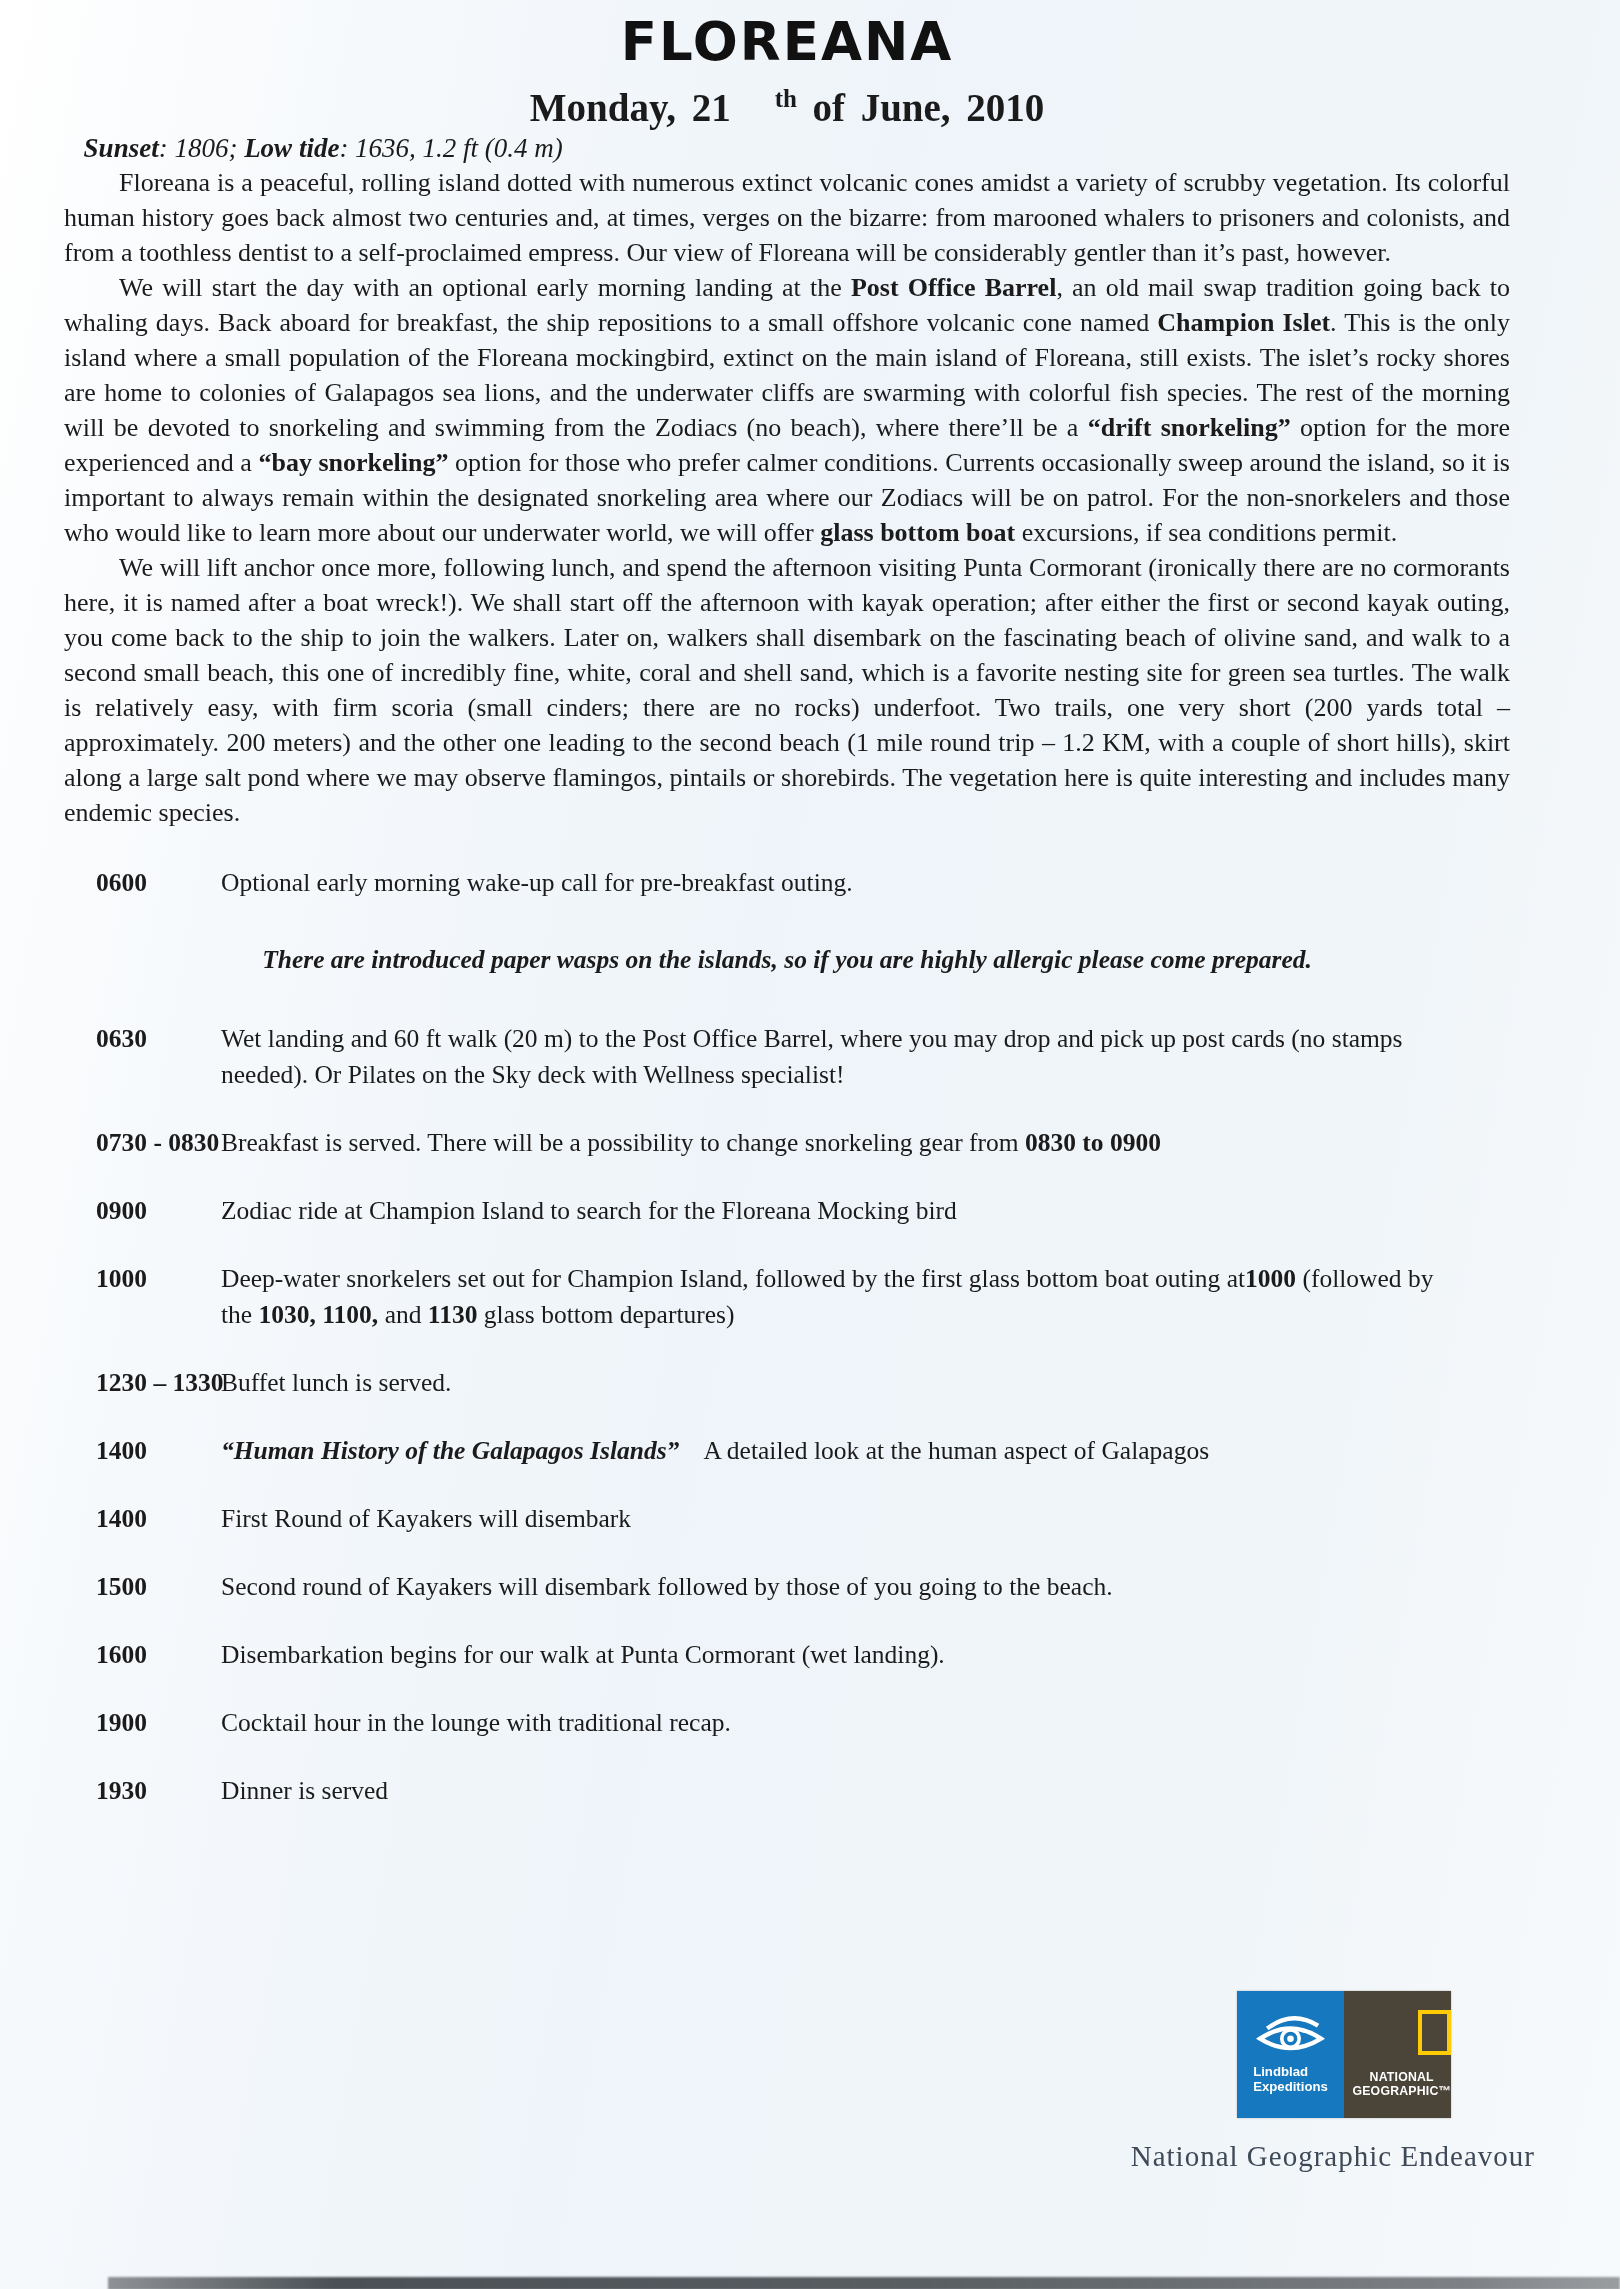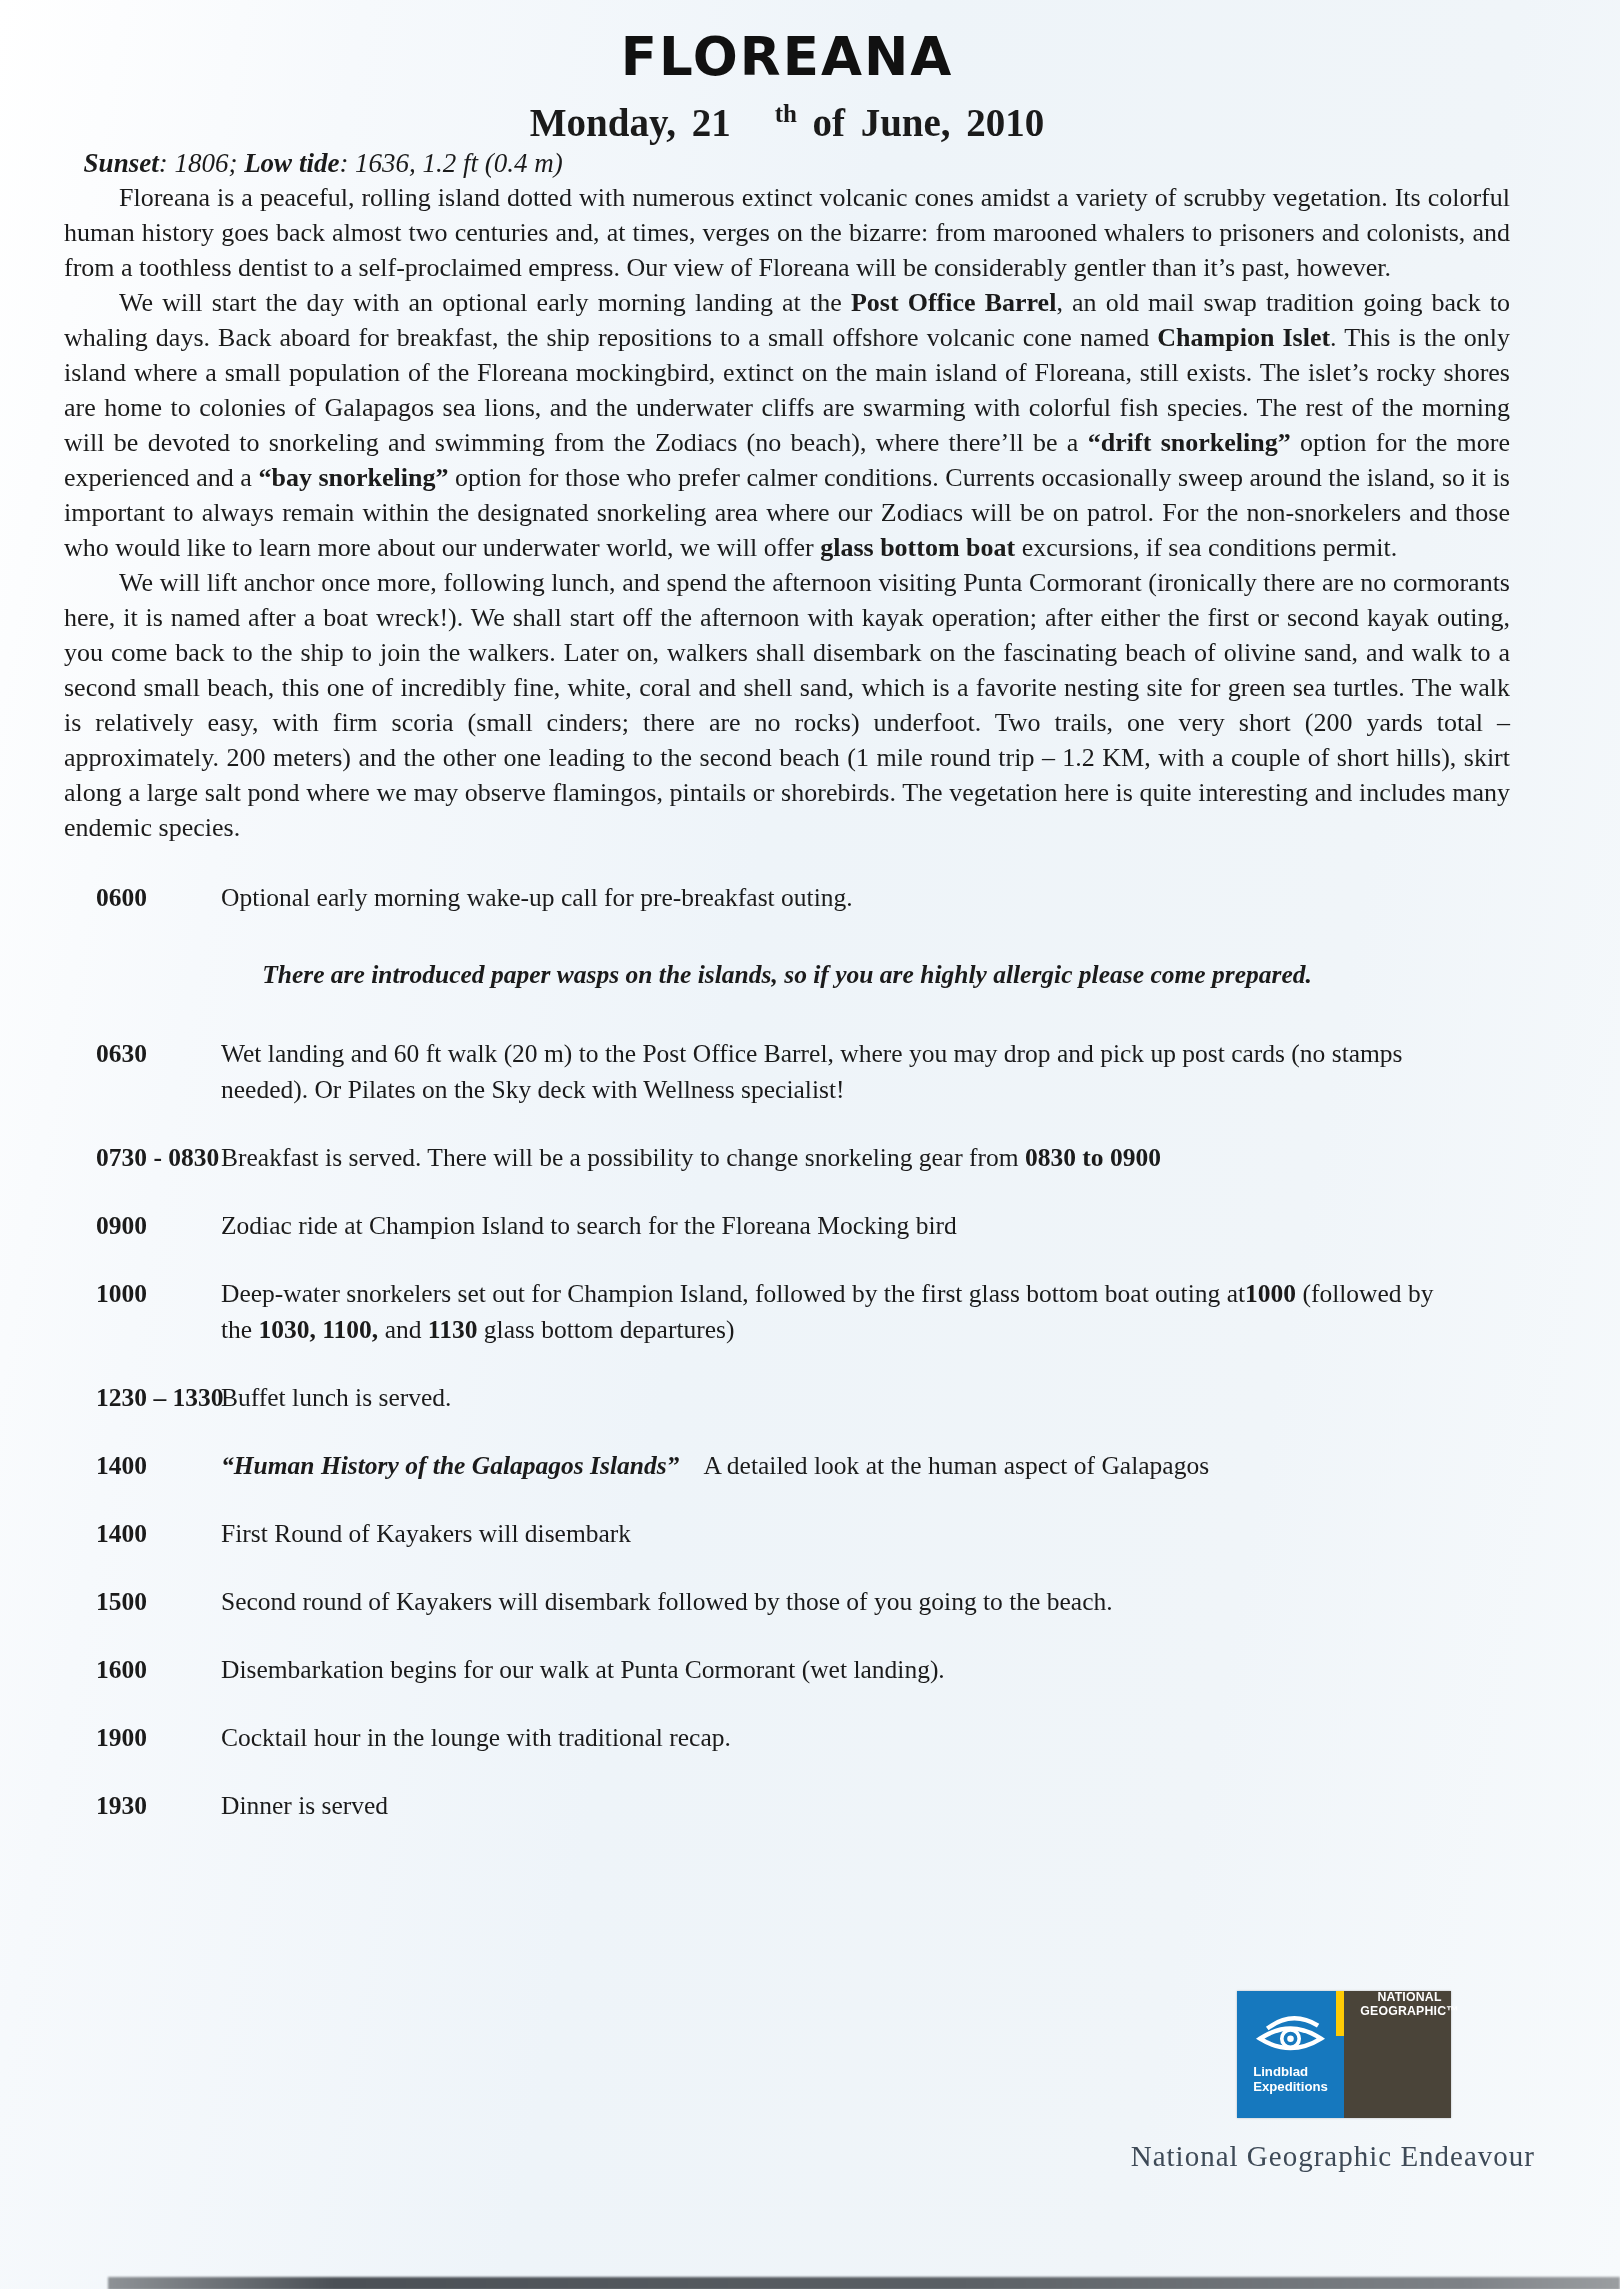--- a/index.html
+++ b/index.html
@@ -5,21 +5,21 @@
   html,body{margin:0;padding:0;background:#d9dcdf;}
   .page{
     position:relative;
     width:1620px;height:2290px;
     margin:0 auto;
     background:linear-gradient(100deg,#ffffff 0%,#f6f9fc 18%,#eef4f9 45%,#f0f5f9 75%,#f7fafc 100%);
     font-family:"Liberation Serif",serif;
     color:#1b1b1b;
     overflow:hidden;
   }
-  .content{padding:26px 110px 0 64px;}
+  .content{padding:11px 110px 0 64px;}
   .title{
     text-align:center;
     font-family:"DejaVu Sans",sans-serif;
     font-weight:bold;
     font-size:53px;
     letter-spacing:2px;
     line-height:61px;
     margin:0;
     color:#111;
   }
@@ -91,21 +91,21 @@
     font-family:"Liberation Sans",sans-serif;
     font-weight:bold;
     color:#ffffff;
     font-size:13.2px;
     line-height:14.7px;
     text-align:left;
   }
   .logo-right{
     width:50%;
     background:#4a4439;
-    display:flex;flex-direction:row;align-items:flex-start;justify-content:center;
+    display:flex;flex-direction:column;align-items:flex-end;justify-content:center;
     gap:16px;
   }
   .ng-frame{
     width:25.5px;height:37px;
     border:4.9px solid #ffcb05;
     display:block;
   }
   .ng-text{
     font-family:"Liberation Sans",sans-serif;
     font-weight:bold;

